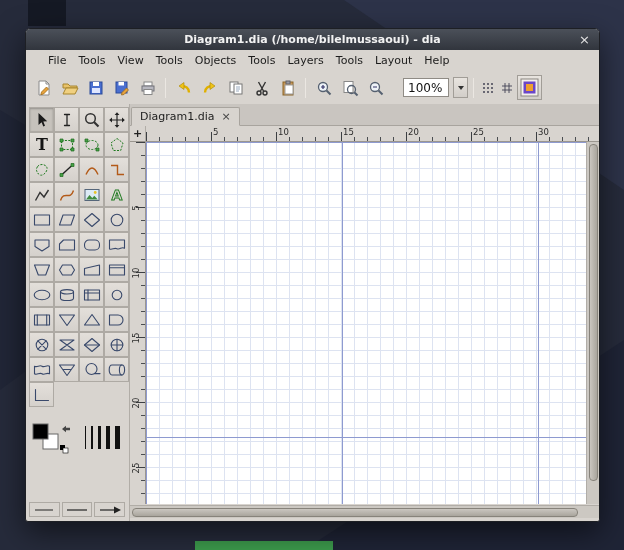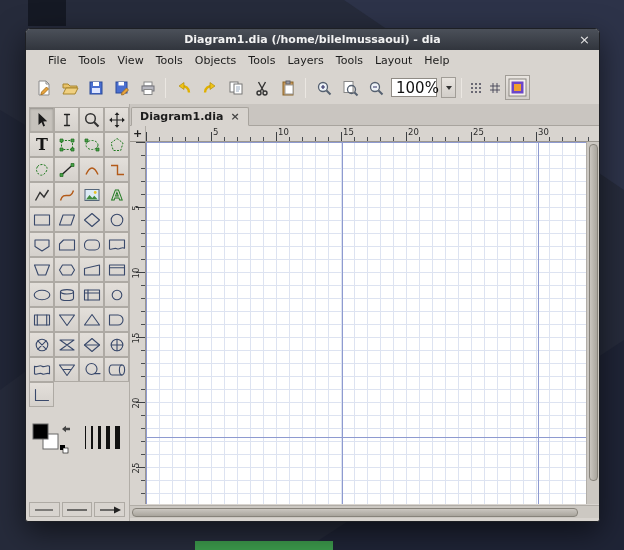--- a/index.html
+++ b/index.html
@@ -18,40 +18,40 @@
   .window{position:absolute;left:25px;top:28px;width:575px;height:494px;background:#d8d4cf;border:1px solid #1d1f24;border-radius:5px 5px 3px 3px;box-shadow:0 10px 30px rgba(0,0,0,.55);display:flex;flex-direction:column;overflow:hidden;}
   .titlebar{flex:0 0 21px;background:linear-gradient(#4b5059,#31353d);display:flex;align-items:center;justify-content:center;position:relative;color:#f2f2f2;font-size:11px;font-weight:bold;text-align:center;}
   .close-btn{position:absolute;right:9px;top:0;line-height:21px;color:#e4e4e4;font-size:13px;font-weight:normal;}
   .menubar{flex:0 0 21px;display:flex;align-items:center;padding-left:16px;font-size:11px;color:#1c1c1c;}
   .menu-item{padding:2px 6px;}
   .toolbar{flex:0 0 33px;display:flex;align-items:center;padding:0 5px;gap:1px;}
   .tbtn{width:25px;height:25px;display:flex;align-items:center;justify-content:center;border-radius:2px;}
   .tbtn-sm{width:18px;height:22px;display:flex;align-items:center;justify-content:center;}
   .tbtn-lg{width:25px;height:25px;border:1px solid #a19d97;background:linear-gradient(#e8e4df,#d2cec9);display:flex;align-items:center;justify-content:center;}
   .tsep{width:1px;height:20px;background:#b1ada7;border-right:1px solid #ebe7e2;margin:0 4px;}
-  .zoom-entry{width:46px;height:19px;background:#fff;border:1px solid #8f8b85;font-size:15px;color:#111;display:flex;align-items:center;padding:0 4px;margin-left:2px;}
+  .zoom-entry{width:46px;height:19px;background:#fff;border:1px solid #8f8b85;font-size:12px;color:#111;display:flex;align-items:center;padding:0 4px;margin-left:14px;}
   .zoom-drop{width:15px;height:21px;margin-left:3px;border:1px solid #a19d97;background:linear-gradient(#e8e4df,#d2cec9);display:flex;align-items:center;justify-content:center;}
   .dd-tri{width:0;height:0;border-left:3.5px solid transparent;border-right:3.5px solid transparent;border-top:4px solid #333;}
 
   
   .main{flex:1;display:flex;min-height:0;}
   .toolbox{flex:0 0 104px;width:104px;padding:3px 2px 4px 3px;border-right:1px solid #b1ada7;display:flex;flex-direction:column;}
   .toolgrid,.shapegrid{display:grid;grid-template-columns:repeat(4,25px);grid-auto-rows:25px;}
   .tool{border:1px solid #aeaaa4;background:linear-gradient(#e3dfda,#d5d1cc);display:flex;align-items:center;justify-content:center;}
   .tool.active{background:#c6c2bc;box-shadow:inset 0 1px 2px rgba(0,0,0,.25);}
   .sheetsel{margin:6px 1px 4px 0;height:20px;border:1px solid #9c9892;background:linear-gradient(#e8e4df,#d4d0cb);display:flex;align-items:center;font-size:11px;color:#1a1a1a;padding:0 5px;justify-content:space-between;}
   .colorrow{margin-top:14px;display:flex;gap:4px;align-items:center;}
   .lineselrow{margin-top:auto;display:flex;gap:2px;padding-right:2px;}
   .lsel{flex:1;height:15px;border:1px solid #aeaaa4;background:#d8d4cf;display:flex;align-items:center;justify-content:center;}
   .shp *{stroke:#39496b;stroke-width:1.1;fill:none;stroke-linejoin:round;stroke-linecap:round;}
 
   
   .canvas-col{flex:1;display:flex;flex-direction:column;min-width:0;background:#d8d4cf;padding-bottom:3px;}
   .tabbar{flex:0 0 22px;background:#c9c5c0;display:flex;align-items:flex-end;padding:2px 0 0 1px;border-bottom:1px solid #a8a49e;}
-  .tab{height:19px;background:#d8d4cf;border:1px solid #a8a49e;border-bottom:1px solid #d8d4cf;border-radius:2px 2px 0 0;margin-bottom:-1px;display:flex;align-items:center;gap:7px;padding:0 8px;font-size:11px;color:#1d1d1d;font-weight:bold;}
+  .tab{height:19px;background:#d8d4cf;border:1px solid #a8a49e;border-bottom:1px solid #d8d4cf;border-radius:2px 2px 0 0;margin-bottom:-1px;display:flex;align-items:center;gap:7px;padding:0 8px;font-size:11px;color:#1d1d1d;}
   .tab-close{color:#444;font-size:11px;line-height:1;}
   .rulerrow{flex:0 0 16px;display:flex;}
   .corner{flex:0 0 16px;border-bottom:1px solid #9a968f;border-right:1px solid #b1ada7;display:flex;align-items:center;justify-content:center;font-size:11px;font-weight:bold;color:#222;background:#d8d4cf;}
   .hruler{flex:1;position:relative;background:#d8d4cf;border-bottom:1px solid #9a968f;overflow:hidden;}
   .hminor{position:absolute;left:0;right:0;bottom:0;height:4px;background-image:repeating-linear-gradient(90deg,#4a4d51 0,#4a4d51 1px,transparent 1px,transparent 13px);}
   .hmajor{position:absolute;left:0;right:0;bottom:0;height:9px;background-image:repeating-linear-gradient(90deg,#3c3f43 0,#3c3f43 1px,transparent 1px,transparent 65px);}
   .rnum{position:absolute;top:1px;font-size:8.5px;color:#2c2c2c;}
   .canvasrow{flex:1;display:flex;min-height:0;}
   .vruler{flex:0 0 16px;position:relative;background:#d8d4cf;border-right:1px solid #9a968f;overflow:hidden;}
   .vminor{position:absolute;top:0;bottom:0;right:0;width:4px;background-image:repeating-linear-gradient(180deg,#4a4d51 0,#4a4d51 1px,transparent 1px,transparent 13px);}

